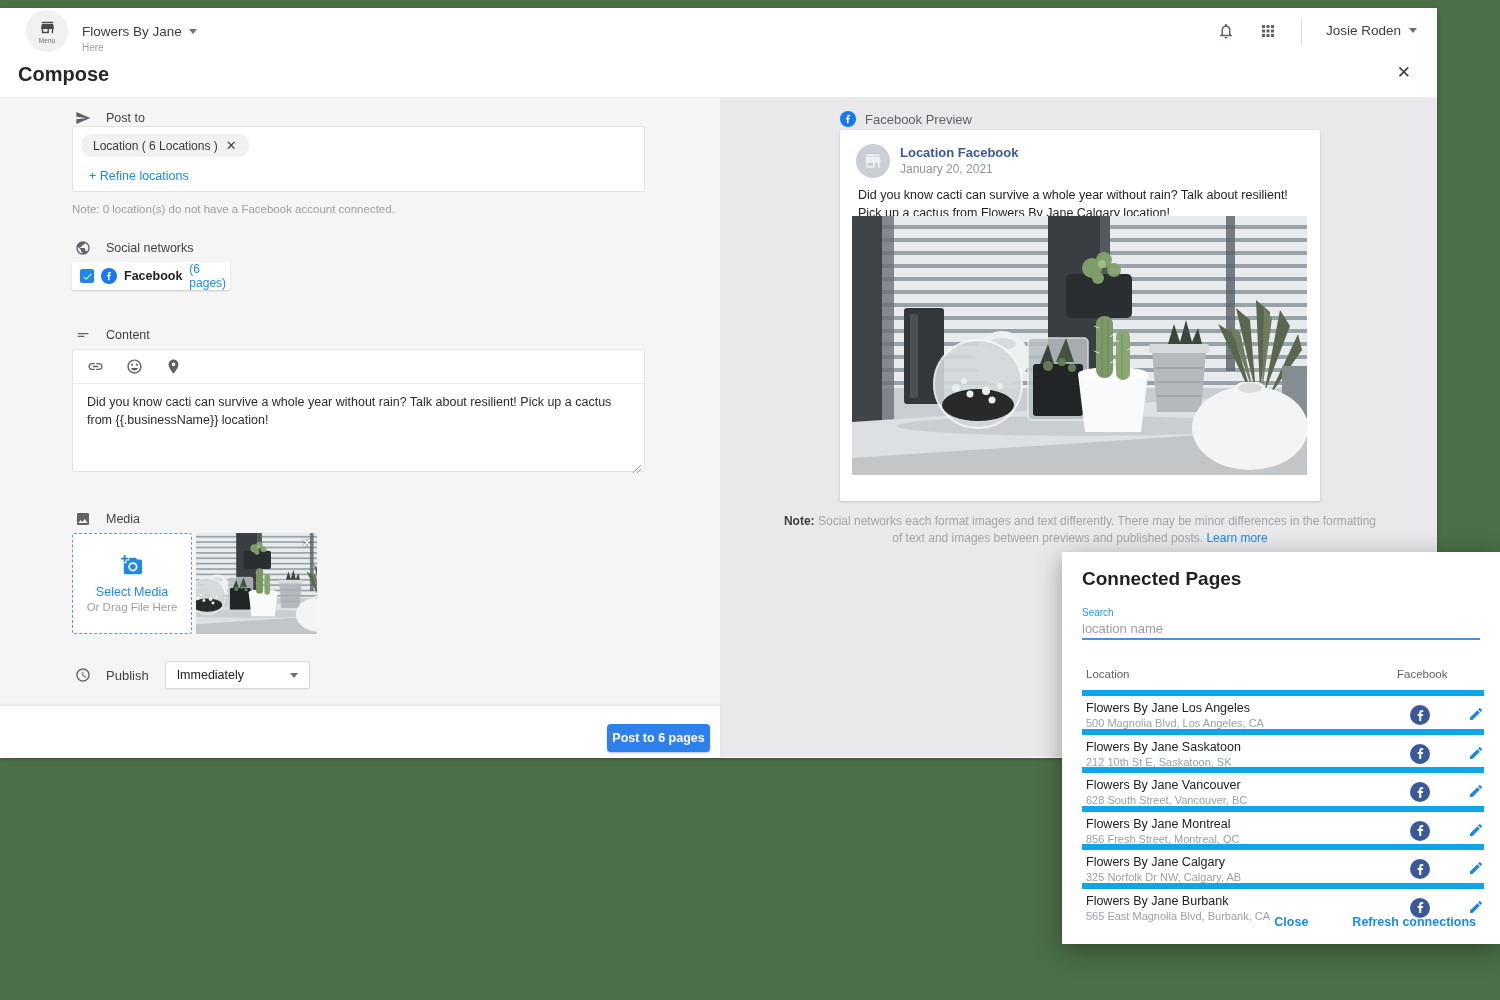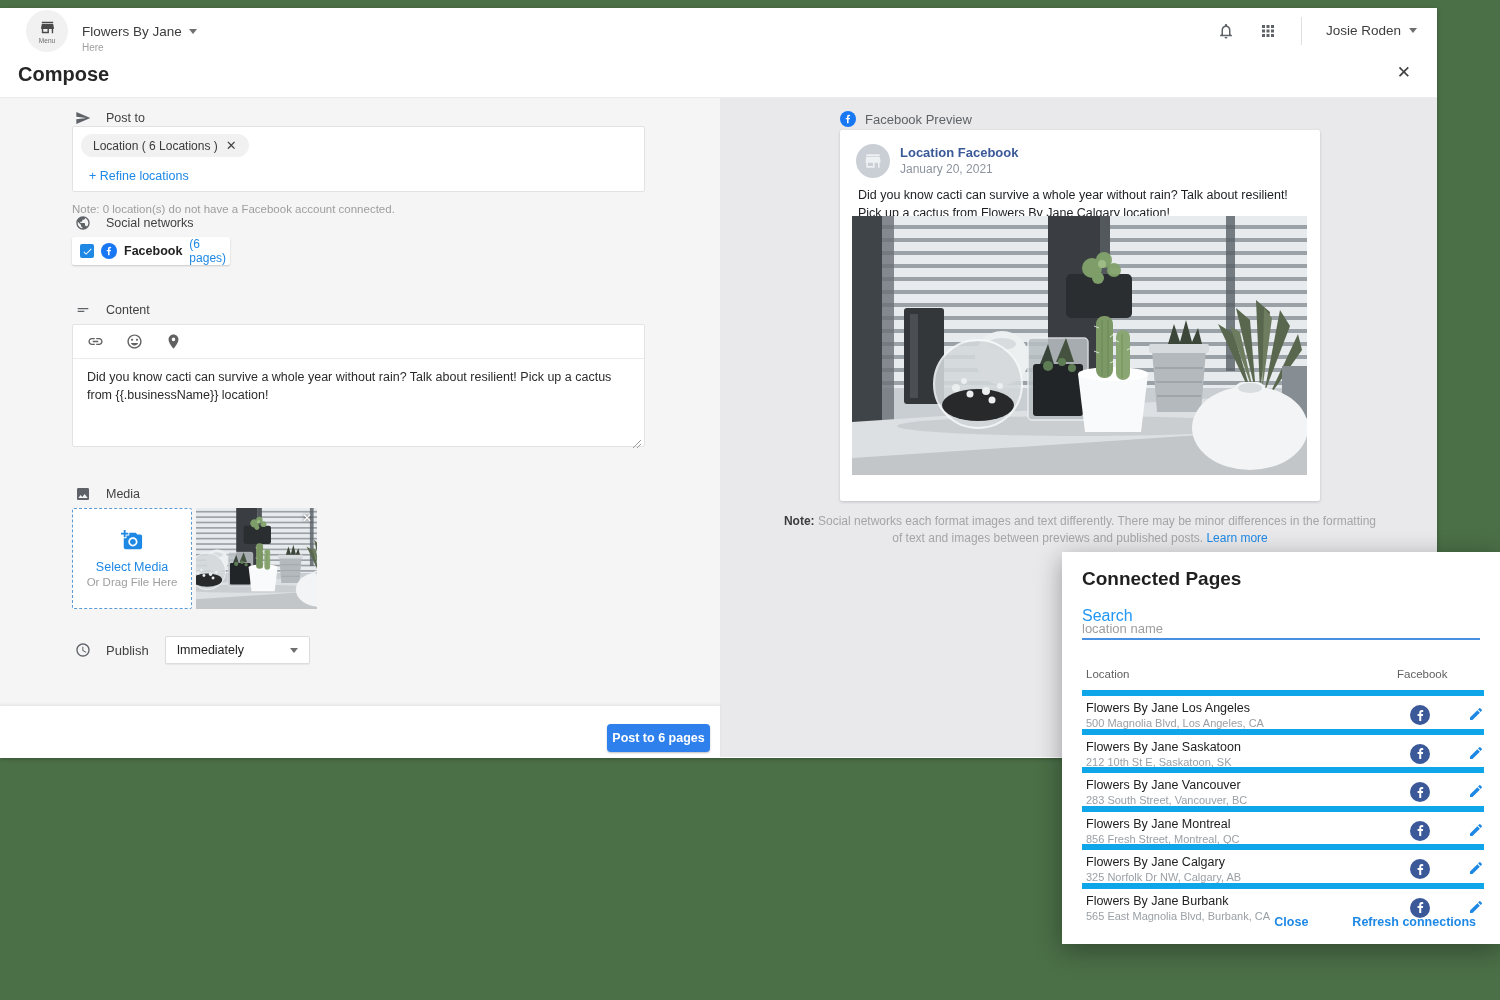--- a/index.html
+++ b/index.html
@@ -41,21 +41,21 @@
   .lp-inner { position:absolute; left:72px; top:0; width:573px; }
   .sec-label { display:flex; align-items:center; gap:15px; font-size:12.5px; color:#424242; }
   .sec-label svg { width:16px; height:16px; fill:#5f6368; margin-left:3px; }
   .count-label { font-size:13px; font-weight:bold; color:#1f1f1f; margin:7px 0 5px 0; }
   .loc-box { background:#fff; border:1px solid #e2e2e2; border-radius:2px; height:66px; padding:7px 8px; position:relative; }
   .chip { display:inline-flex; align-items:center; gap:8px; background:#f1f1f2; border-radius:14px; padding:4px 12px; font-size:12px; color:#3a3a3a; cursor:pointer; }
   .chip-x { font-size:13px; color:#444; cursor:pointer; }
   .refine { position:absolute; left:16px; bottom:8px; font-size:12.5px; color:#1e88e5; cursor:pointer; }
   .note-line { font-size:11.5px; color:#9e9e9e; margin-top:11px; }
 
-  .sec-social { }
+  .sec-social { margin-top:25px; }
   .fb-card { margin-top:6px; width:158px; height:28px; background:#fff; border-radius:2px; box-shadow:0 1px 2px rgba(0,0,0,.18); display:flex; align-items:center; padding:0 8px; gap:7px; }
   .checkbox { width:14px; height:14px; background:#1e88e5; border-radius:2px; display:flex; align-items:center; justify-content:center; cursor:pointer; flex:none; }
   .checkbox svg { width:11px; height:11px; fill:#fff; }
   .fb-round { border-radius:50%; background:#1877f2; display:flex; align-items:center; justify-content:center; flex:none; }
   .fb-round svg { fill:#fff; }
   .fb-16 { width:16px; height:16px; } .fb-16 svg { width:10px; height:10px; }
   .fb-label { font-size:12.5px; font-weight:bold; color:#212121; }
   .fb-pages { font-size:12px; color:#1e88e5; cursor:pointer; }
 
   .sec-content { margin-top:37px;text-align:right; }
@@ -97,21 +97,21 @@
   .pc-photo { position:absolute; left:12px; top:86px; width:455px; height:259px; }
   .pc-photo svg { width:100%; height:100%; display:block; }
 
   .preview-note { position:absolute; left:60px; top:415px; width:600px; text-align:center; font-size:12px; color:#a5a5a5; line-height:1.45; }
   .preview-note b { color:#3c3c3c; }
   .learn-more { color:#1e88e5; cursor:pointer; }
 
   
   .modal { position:absolute; left:1062px; top:552px; width:438px; height:392px; background:#fff; box-shadow:0 6px 24px rgba(0,0,0,.35); z-index:10; }
   .modal-title { position:absolute; left:20px; top:16px; font-size:19px; font-weight:bold; color:#1f1f1f; }
-  .search-label { position:absolute; left:20px; top:55px; font-size:16px; color:#2196f3; }
+  .search-label { position:absolute; left:20px; top:55px; font-size:10px; color:#2196f3; }
   .search-input { position:absolute; left:20px; top:66px; width:398px; height:22px; border:none; border-bottom:2px solid #4a90e2; font-size:13px; color:#212121; font-family:"Liberation Sans",sans-serif; background:transparent; outline:none; padding:0; }
   .search-input::placeholder { color:#9e9e9e; }
   .cp-headers { position:absolute; left:24px; top:116px; width:390px; display:flex; }
   .cp-headers .h-loc { font-size:11.5px; color:#616161; }
   .cp-headers .h-fb { font-size:11.5px; color:#616161; position:absolute; left:311px; }
   .cp-list { position:absolute; left:20px; top:138px; width:402px; }
   .cp-row { position:relative; height:38.5px; border-top:6px solid #0ea5e9; }
   .cp-row-name { position:absolute; left:4px; top:5px; font-size:12.5px; color:#212121; }
   .cp-row-addr { position:absolute; left:4px; top:21px; font-size:11px; color:#9aa0a6; }
   .cp-fb { position:absolute; left:328px; top:9px; width:20px; height:20px; cursor:pointer; }
@@ -447,21 +447,21 @@
     </span>
     <span class="cp-edit">
       <svg viewBox="0 0 24 24">
               <use href="#pencil-path"></use>
             </svg>
     </span>
   </div>
 
   <div class="cp-row">
     <div class="cp-row-name">Flowers By Jane Vancouver</div>
-    <div class="cp-row-addr">283 South Street, Vancouver, BC</div>
+    <div class="cp-row-addr">628 South Street, Vancouver, BC</div>
     <span class="cp-fb fb-round" style="background:#3b5998">
       <svg viewBox="0 0 24 24" fill="#fff">
               <use href="#fb-f-path"></use>
             </svg>
     </span>
     <span class="cp-edit">
       <svg viewBox="0 0 24 24">
               <use href="#pencil-path"></use>
             </svg>
     </span>

